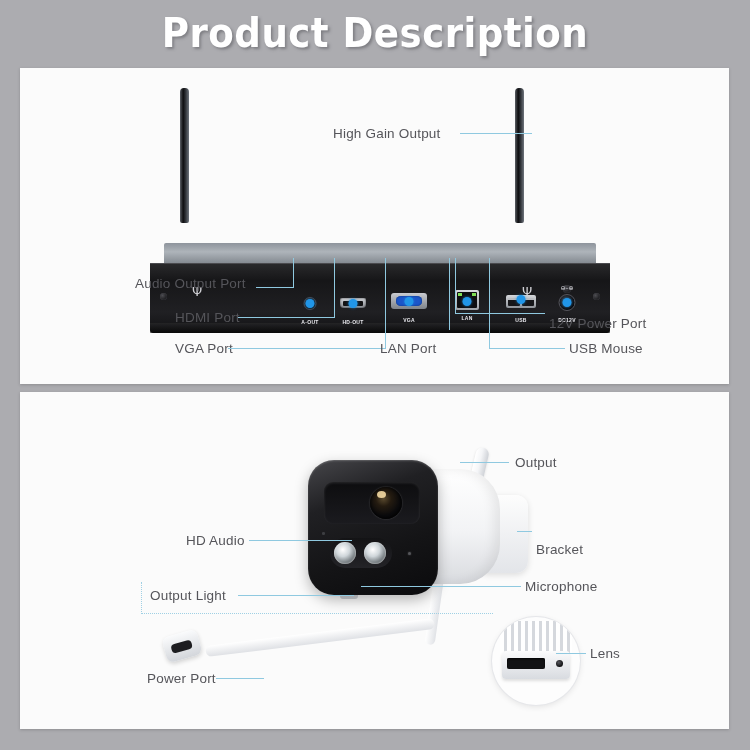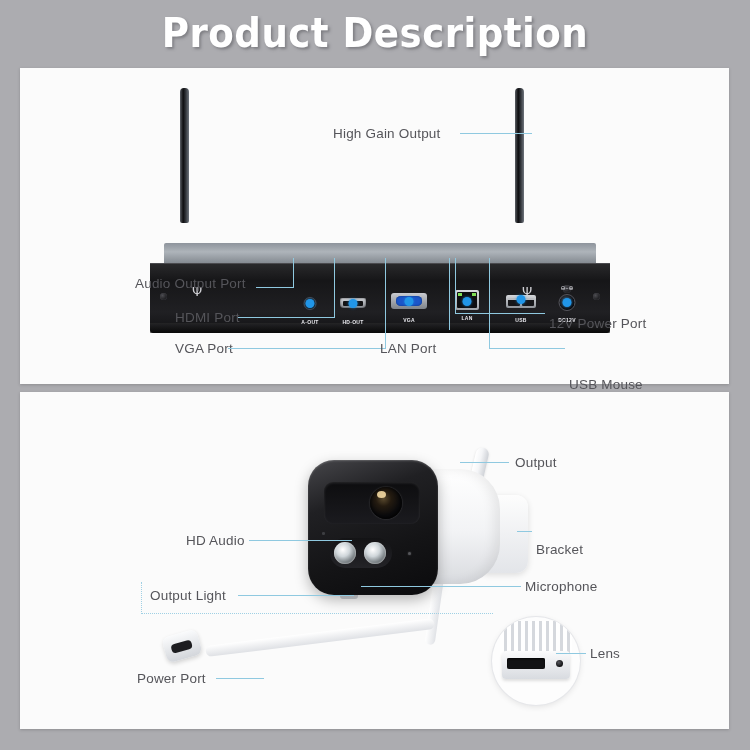--- a/index.html
+++ b/index.html
@@ -359,21 +359,21 @@
     <div class="ln h" style="left:218px;top:249px;width:97px;"></div>
     <div class="ln v" style="left:314px;top:190px;height:60px;"></div>
 
     <div class="label" style="left:155px;top:273px;">VGA Port</div>
     <div class="ln h" style="left:208px;top:280px;width:158px;"></div>
     <div class="ln v" style="left:365px;top:190px;height:91px;"></div>
 
     <div class="label" style="left:360px;top:273px;">LAN Port</div>
     <div class="ln v" style="left:429px;top:190px;height:72px;"></div>
 
-    <div class="label" style="left:549px;top:273px;margin-top:36px;">USB Mouse</div>
+    <div class="label" style="left:549px;top:273px;">USB Mouse</div>
     <div class="ln h" style="left:470px;top:280px;width:75px;"></div>
     <div class="ln v" style="left:469px;top:190px;height:91px;"></div>
 
     <div class="label" style="left:529px;top:248px;">12V Power Port</div>
     <div class="ln h" style="left:436px;top:245px;width:89px;"></div>
     <div class="ln v" style="left:435px;top:190px;height:56px;"></div>
   </div>
 
   <div class="panel" id="panel-cam">
 
@@ -411,21 +411,21 @@
 
     <div class="dot-v" style="left:121px;top:190px;height:32px;"></div>
     <div class="dot-line" style="left:121px;top:221px;width:352px;"></div>
 
     <div class="label" style="left:166px;top:141px;">HD Audio</div>
     <div class="ln h" style="left:229px;top:148px;width:103px;"></div>
 
     <div class="label" style="left:130px;top:196px;">Output Light</div>
     <div class="ln h" style="left:218px;top:203px;width:116px;"></div>
 
-    <div class="label" style="left:117px;top:279px;">Power Port</div>
+    <div class="label" style="left:127px;top:279px;">Power Port</div>
     <div class="ln h" style="left:196px;top:286px;width:48px;"></div>
 
     <div class="label" style="left:495px;top:63px;">Output</div>
     <div class="ln h" style="left:440px;top:70px;width:49px;"></div>
 
     <div class="label" style="left:516px;top:150px;">Bracket</div>
     <div class="ln h" style="left:497px;top:139px;width:15px;"></div>
 
     <div class="label" style="left:505px;top:187px;">Microphone</div>
     <div class="ln h" style="left:341px;top:194px;width:160px;"></div>

